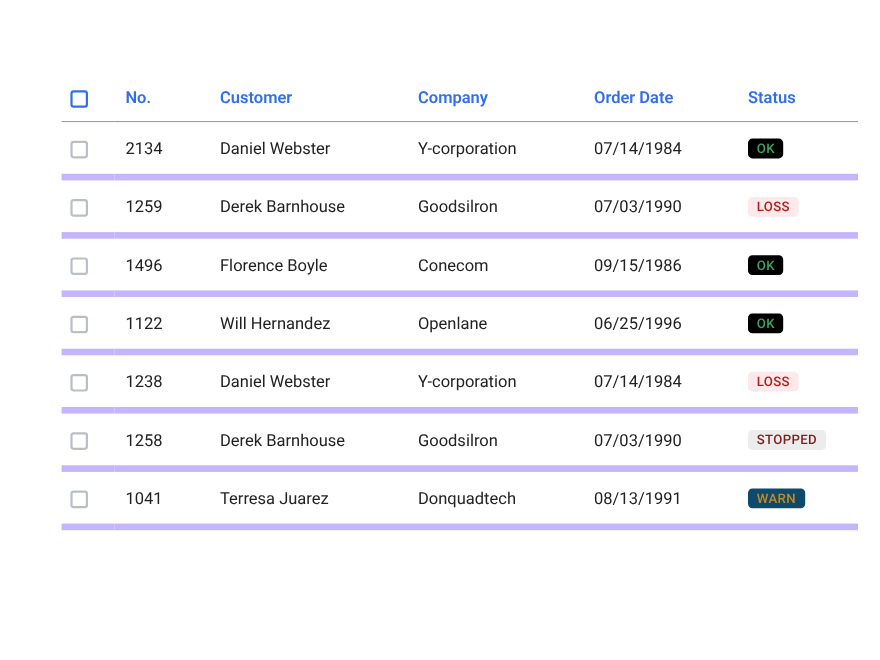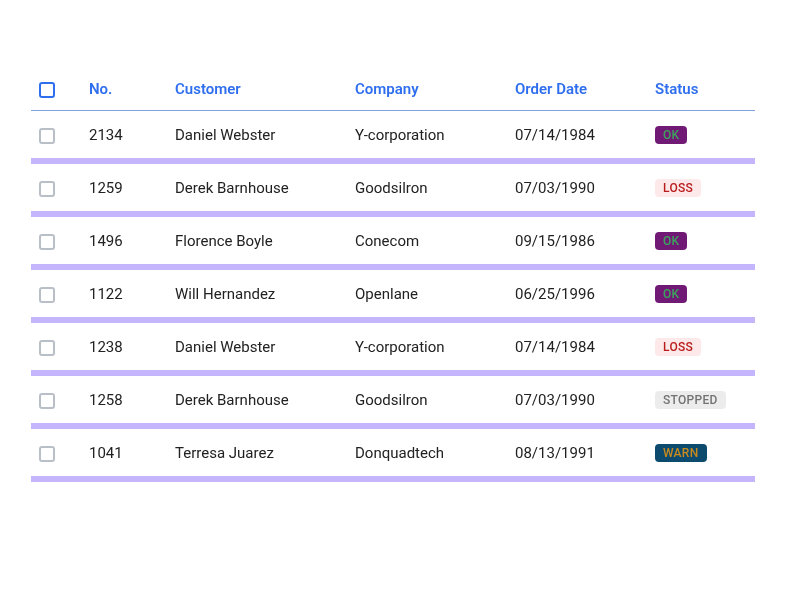--- a/index.html
+++ b/index.html
@@ -5,21 +5,21 @@
   * { box-sizing: border-box; }
   body {
     margin: 0;
     padding: 0;
     font-family: -apple-system, BlinkMacSystemFont, "Segoe UI", Roboto, "Helvetica Neue", Arial, sans-serif;
     background: #ffffff;
     color: #222;
     font-size: 15px;
   }
   .wrap {
-    padding: 70px 56px 40px 31px;
+    padding: 70px 56px 40px 56px;
   }
   table {
     width: 100%;
     border-collapse: collapse;
     table-layout: fixed;
   }
   thead th {
     text-align: left;
     font-weight: 600;
     color: #2f6fef;
@@ -58,23 +58,23 @@
   }
   .badge {
     display: inline-block;
     padding: 2px 8px;
     border-radius: 4px;
     font-size: 12px;
     font-weight: 500;
     letter-spacing: 0.3px;
     vertical-align: middle;
   }
-  .badge.ok      { background: #701a75; color: #3da35d; }
+  .badge.ok      { background: #000000; color: #3da35d; }
   .badge.loss    { background: #fde9e9; color: #b91c1c; }
-  .badge.stopped { background: #ececec; color: #737373; }
+  .badge.stopped { background: #ececec; color: #7f1d1d; }
   .badge.warn    { background: #0c4a6e; color: #c88a1e; }
 
   th.chk-cell, td.chk-cell { text-align: left; padding-left: 8px; }
 </style>
 </head>
 <body>
 
 <div class="wrap">
   <table>
     <colgroup>

